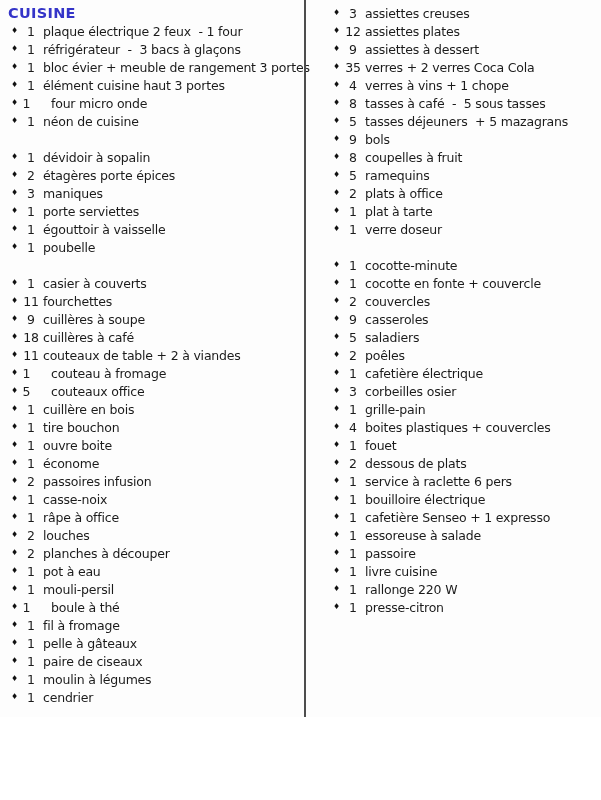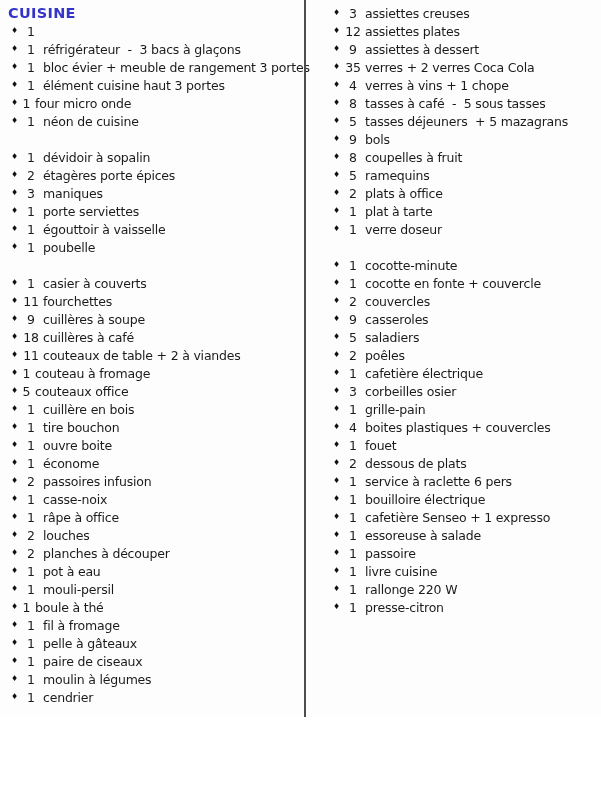--- a/index.html
+++ b/index.html
@@ -55,21 +55,21 @@
     letter-spacing: -0.2px;
     flex: 0 0 auto;
   }
   .label {
     margin-left: 3px;
     font-size: 12.5px;
     letter-spacing: -0.2px;
     white-space: pre;
   }
   .row.tight .qty { width: 9px; }
-  .row.tight .label { margin-left: 4px; }
+  .row.tight .label { margin-left: 20px; }
   .header-row .section-title {
     font-size: 14.5px;
     font-weight: bold;
     color: var(--heading-color);
     letter-spacing: 0.3px;
   }
   .footer-box {
     position: absolute;
     left: 171px;
     top: 723px;
@@ -93,20 +93,21 @@
 
 <div class="page">
   <div class="col col-left" id="col-left">
   <div class="row header-row">
     <span class="section-title">CUISINE</span>
   </div>
 
   <div class="row">
     <span class="bullet">♦</span>
     <span class="qty">1</span>
+    <span class="label">plaque électrique 2 feux  - 1 four</span>
   </div>
 
   <div class="row">
     <span class="bullet">♦</span>
     <span class="qty">1</span>
     <span class="label">réfrigérateur  -  3 bacs à glaçons</span>
   </div>
 
   <div class="row">
     <span class="bullet">♦</span>

